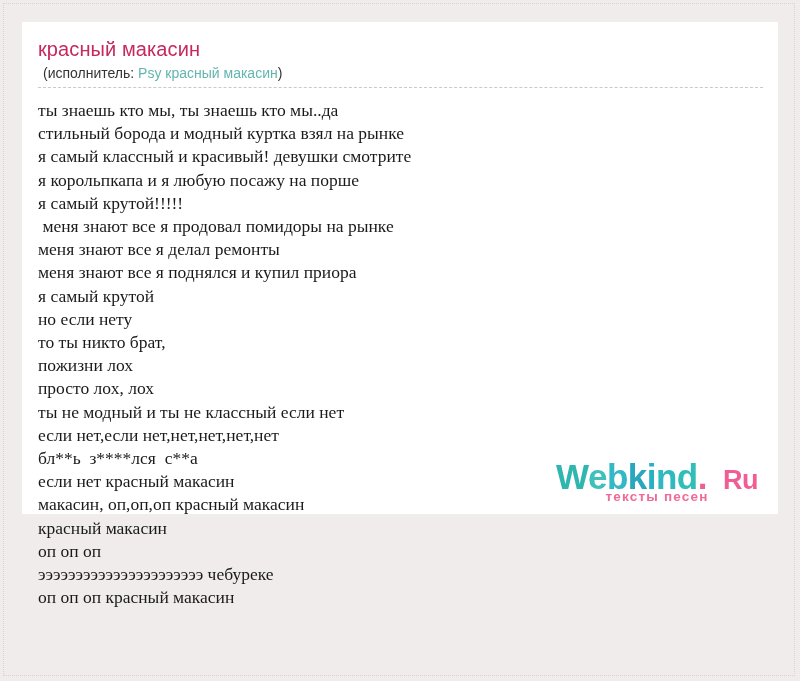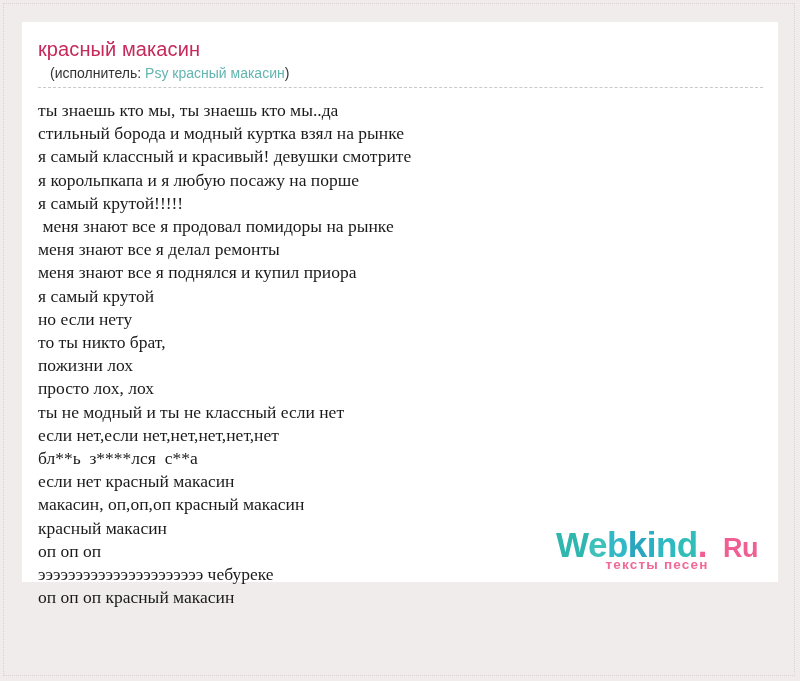--- a/index.html
+++ b/index.html
@@ -23,42 +23,42 @@
     height: 673px;
     border: 1px dotted #d9d2d0;
     box-sizing: border-box;
     pointer-events: none;
   }
   .card {
     position: absolute;
     left: 22px;
     top: 22px;
     width: 756px;
-    height: 560px;
+    height: 492px;
     background: #ffffff;
     box-sizing: border-box;
     padding: 0;
   }
   .header {
     padding: 14px 0 0 16px;
   }
   .song-title {
     color: #c6295c;
     font-size: 20px;
     font-family: "Liberation Sans", sans-serif;
     font-weight: normal;
     line-height: 26px;
     margin: 0;
     padding: 0;
     letter-spacing: 0.1px;
   }
   .artist-line {
     font-size: 14px;
     color: #333333;
-    margin: 2px 0 0 12px;
+    margin: 2px 0 0 5px;
     padding: 0 0 5px 0;
     line-height: 18px;
   }
   .artist-link {
     color: #63b5b0;
     text-decoration: none;
   }
   .divider {
     margin: 0 15px 0 16px;
     border: 0;

